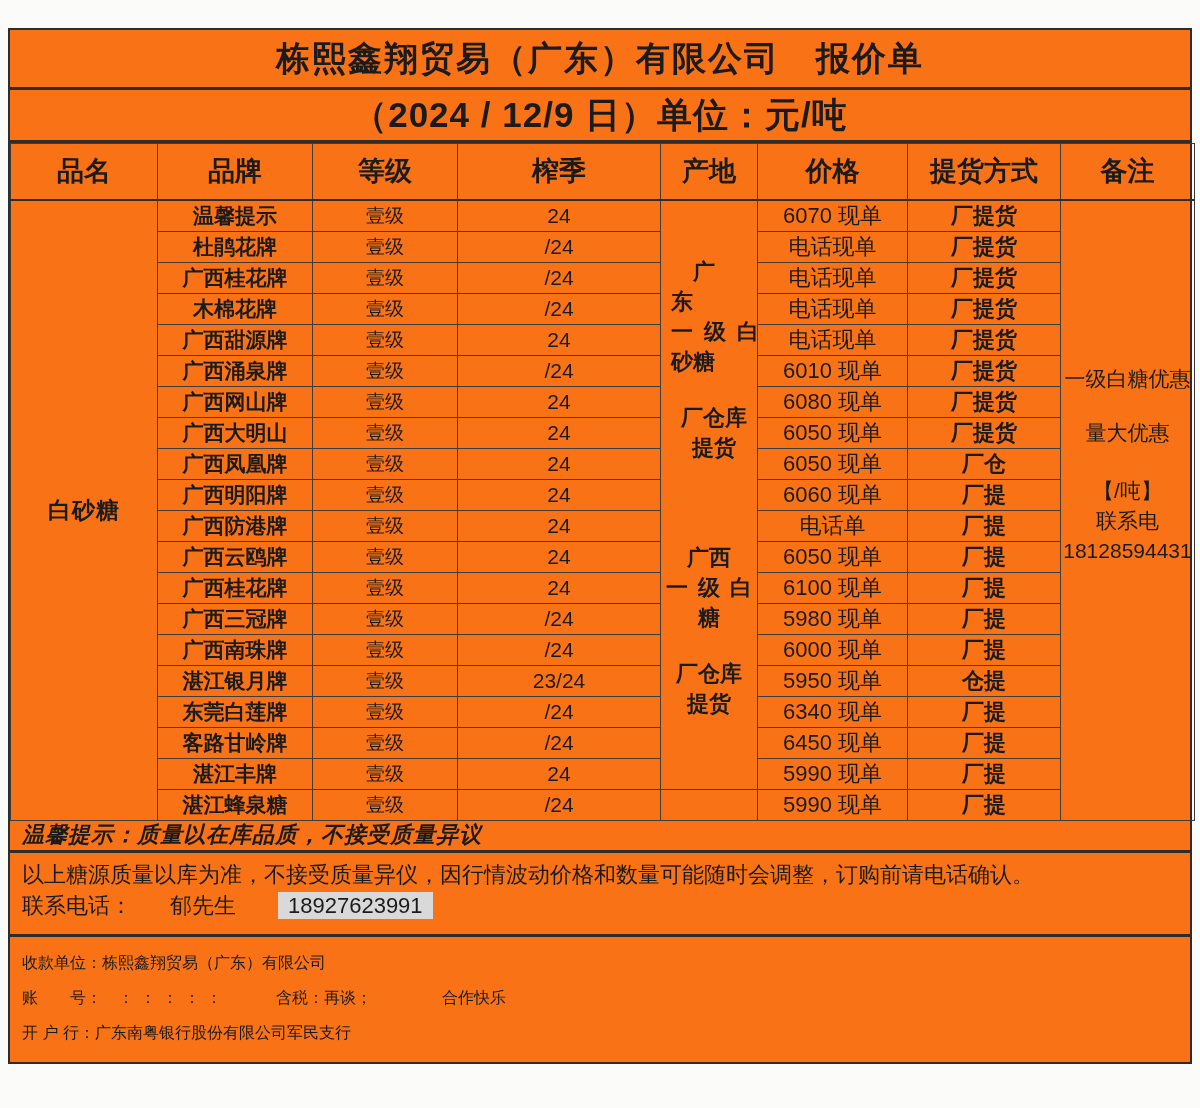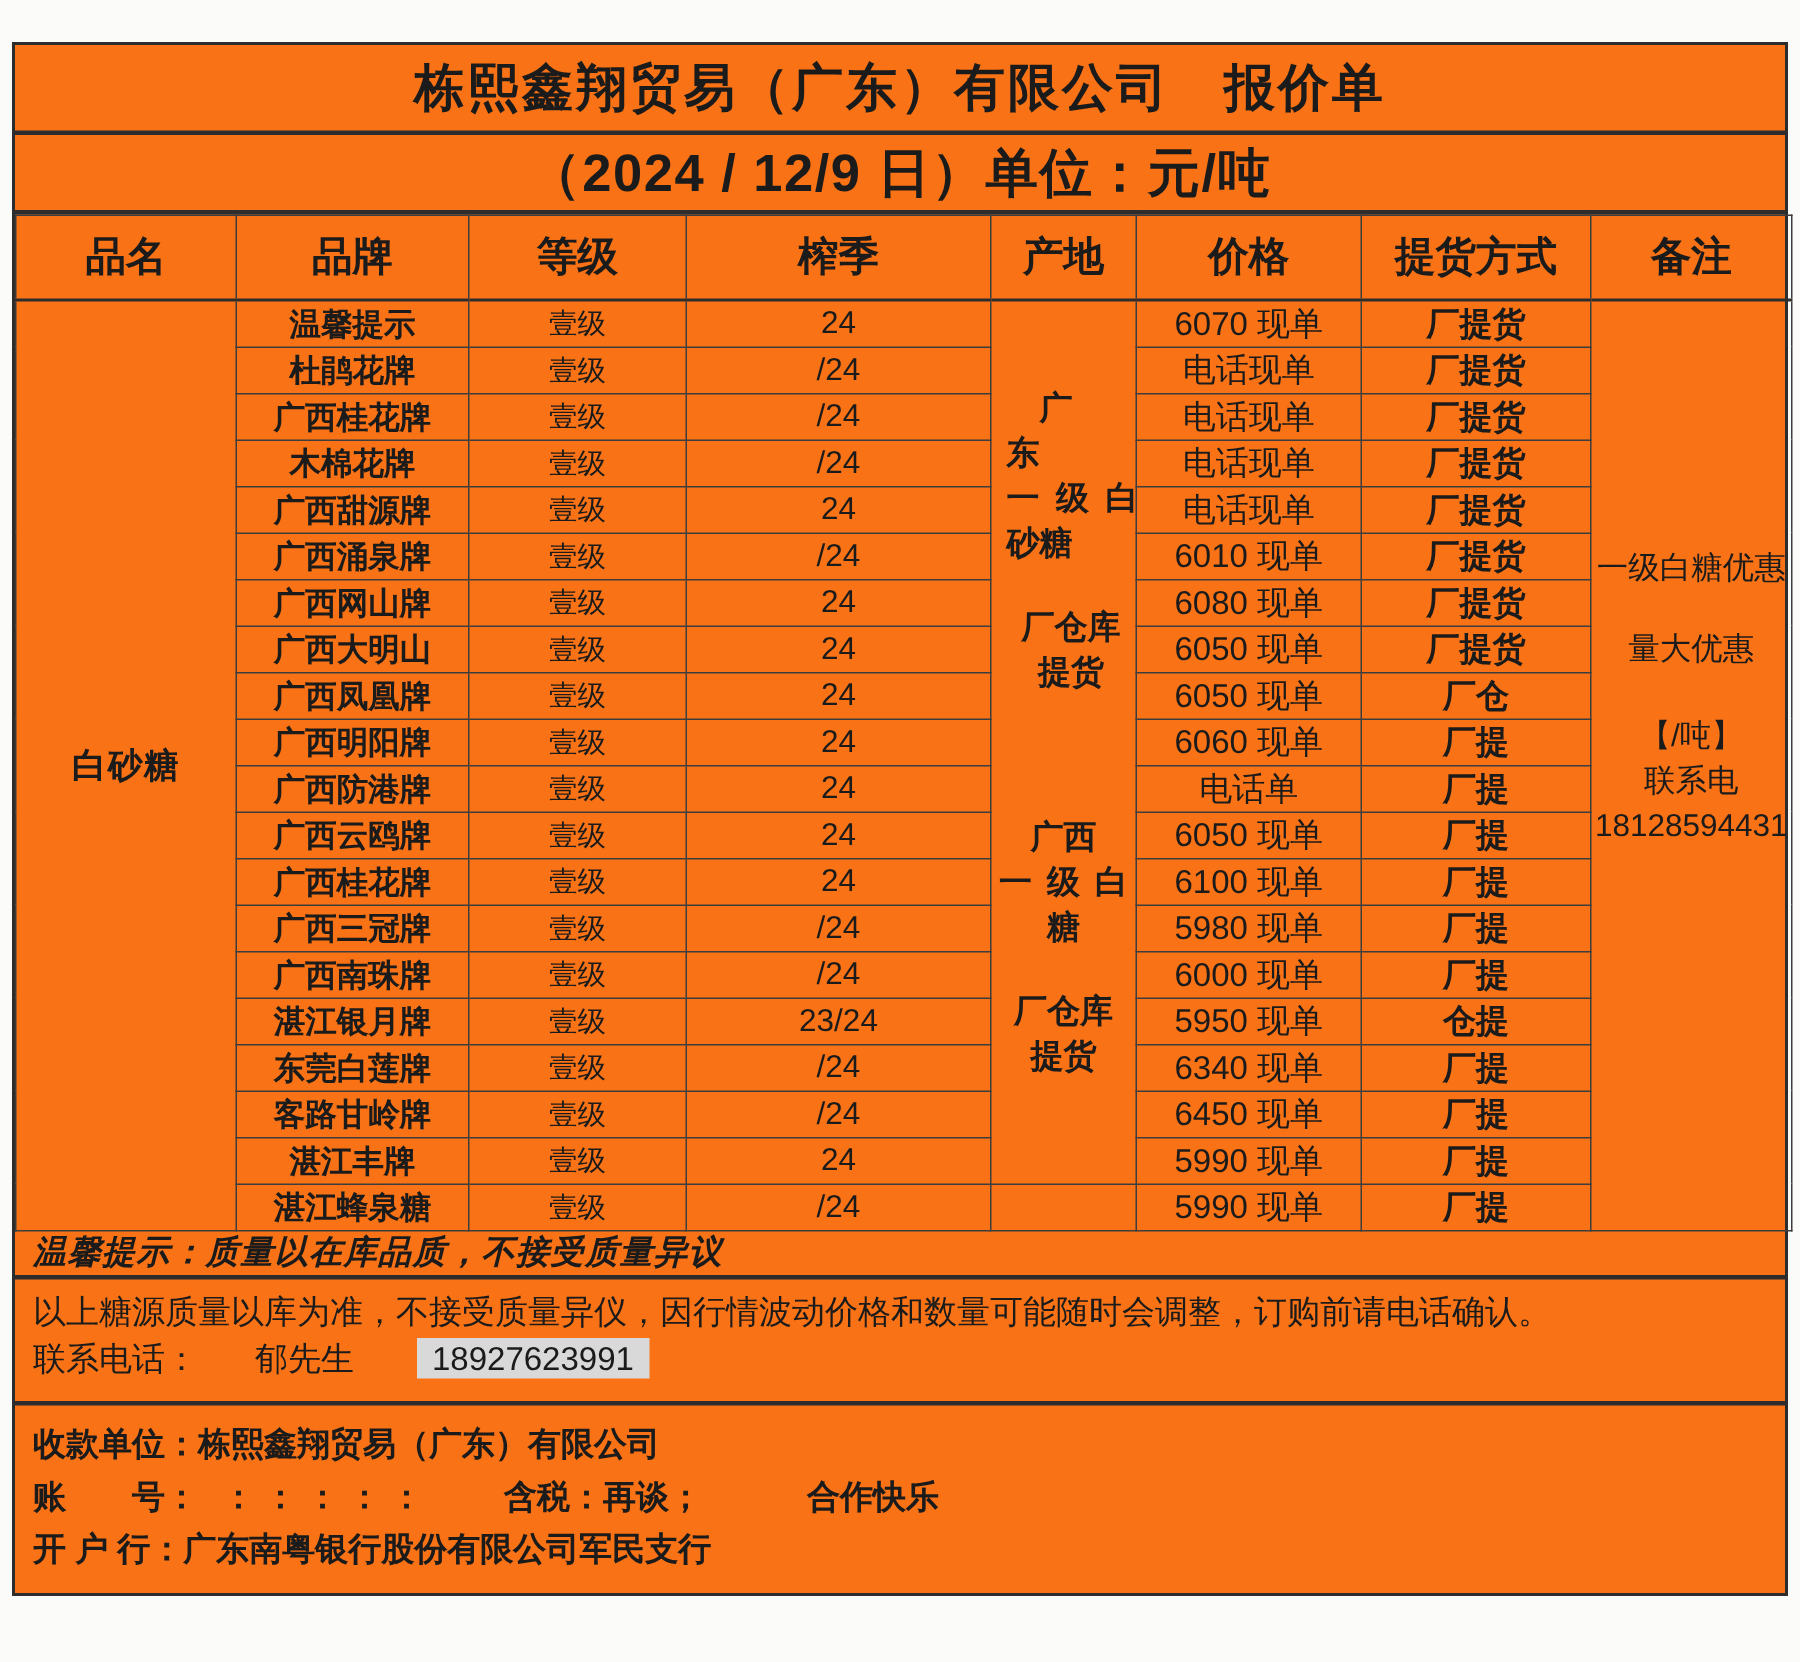--- a/index.html
+++ b/index.html
@@ -57,21 +57,21 @@
   
   .tip-row {
     height:32px; display:flex; align-items:center;
     padding-left:12px; font-size:22px; font-weight:700; font-style:italic;
     border-bottom:3px solid #2d2d2d; letter-spacing:1px;
   }
   .notes { height:84px; padding:6px 12px 0; border-bottom:3px solid #2d2d2d; font-size:22px; }
   .notes .n-line { line-height:31px; }
   .notes .c-name { margin-left:38px; }
   .phone-hl { background:#d9d9d9; padding:1px 10px; margin-left:42px; }
-  .bank { padding:8px 12px 12px; font-size:22px;font-weight:bold; }
+  .bank { padding:8px 12px 12px; font-size:16px; }
   .bank .b-line { line-height:35px; }
   .colons { margin-left:16px; letter-spacing:6px; }
   .tax  { margin-left:48px; }
   .coop { margin-left:70px; }
 </style>
 </head>
 <body>
 
 <div class="doc">
 

